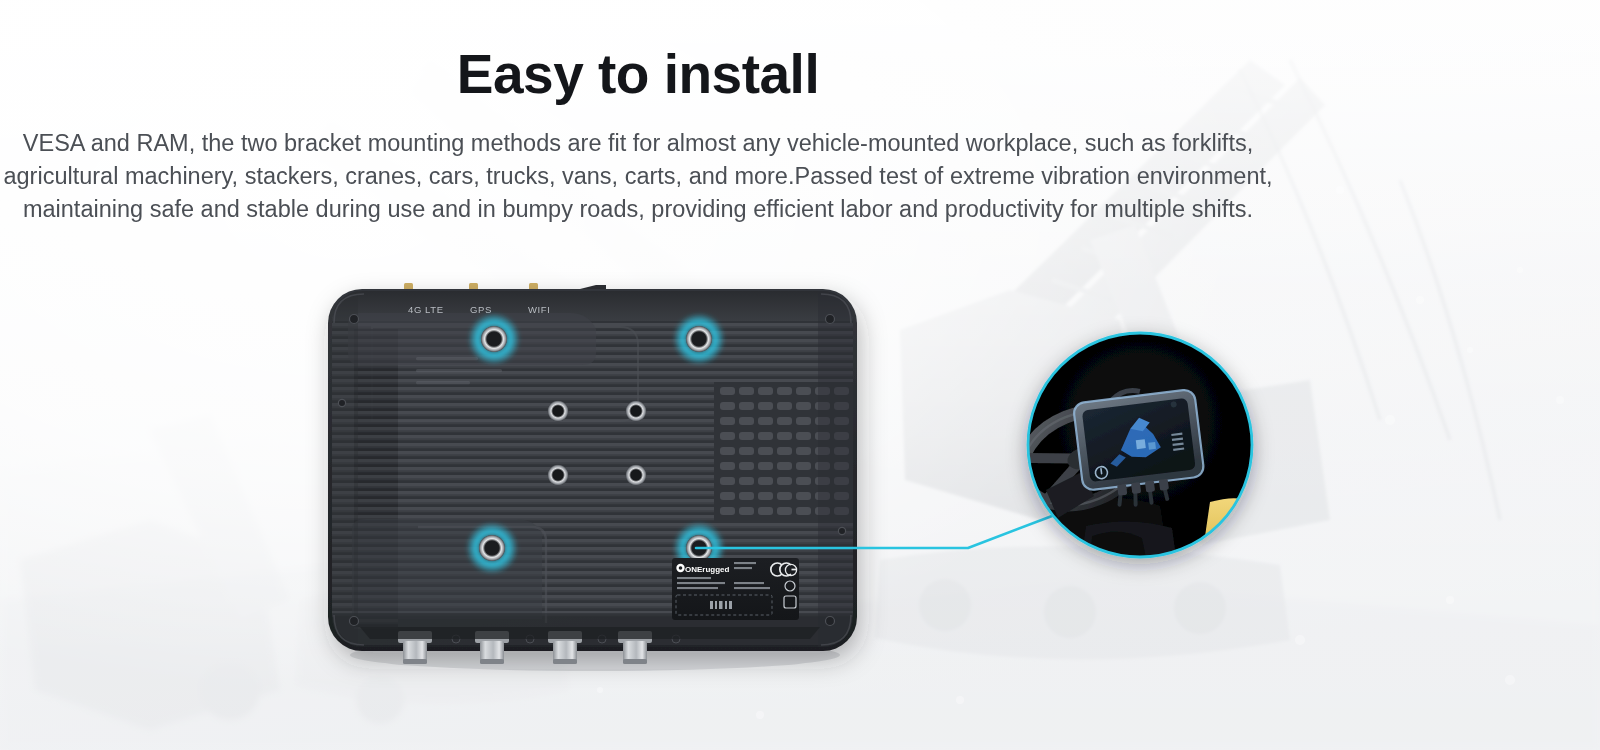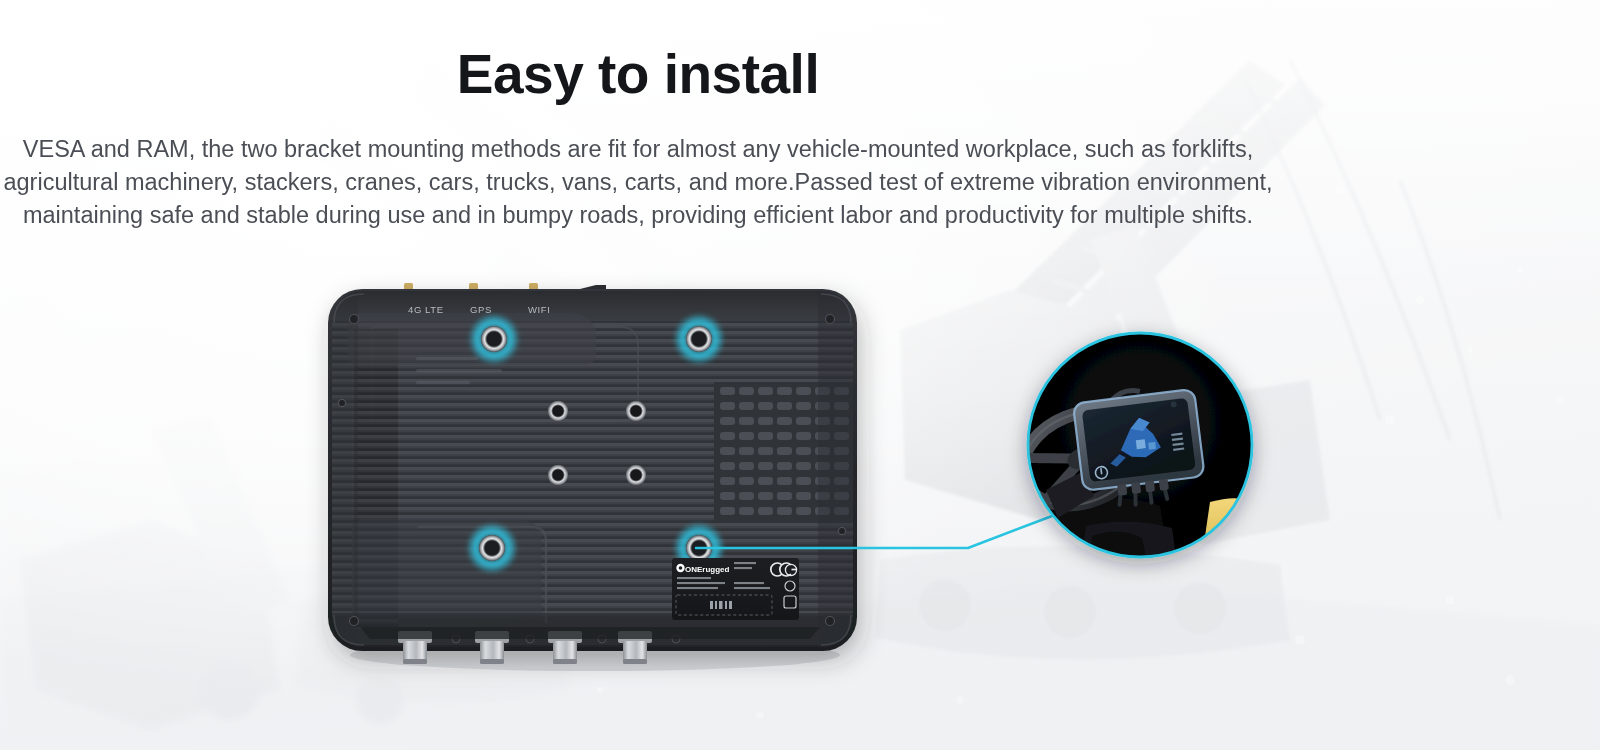--- a/index.html
+++ b/index.html
@@ -49,21 +49,21 @@
   #page-title {
     margin-top: 44px;
     font-size: 55px;
     font-weight: 700;
     color: #14161a;
     letter-spacing: -0.5px;
     line-height: 1.1;
   }
 
   #page-subtitle {
-    margin: 28px auto 0;
+    margin: 22px auto 0;
     width: 1270px;
     font-size: 23.5px;
     line-height: 33px;
     color: #4b4f55;
     font-weight: 400;
   }
 
   
   #device-wrap {
     position: absolute;

